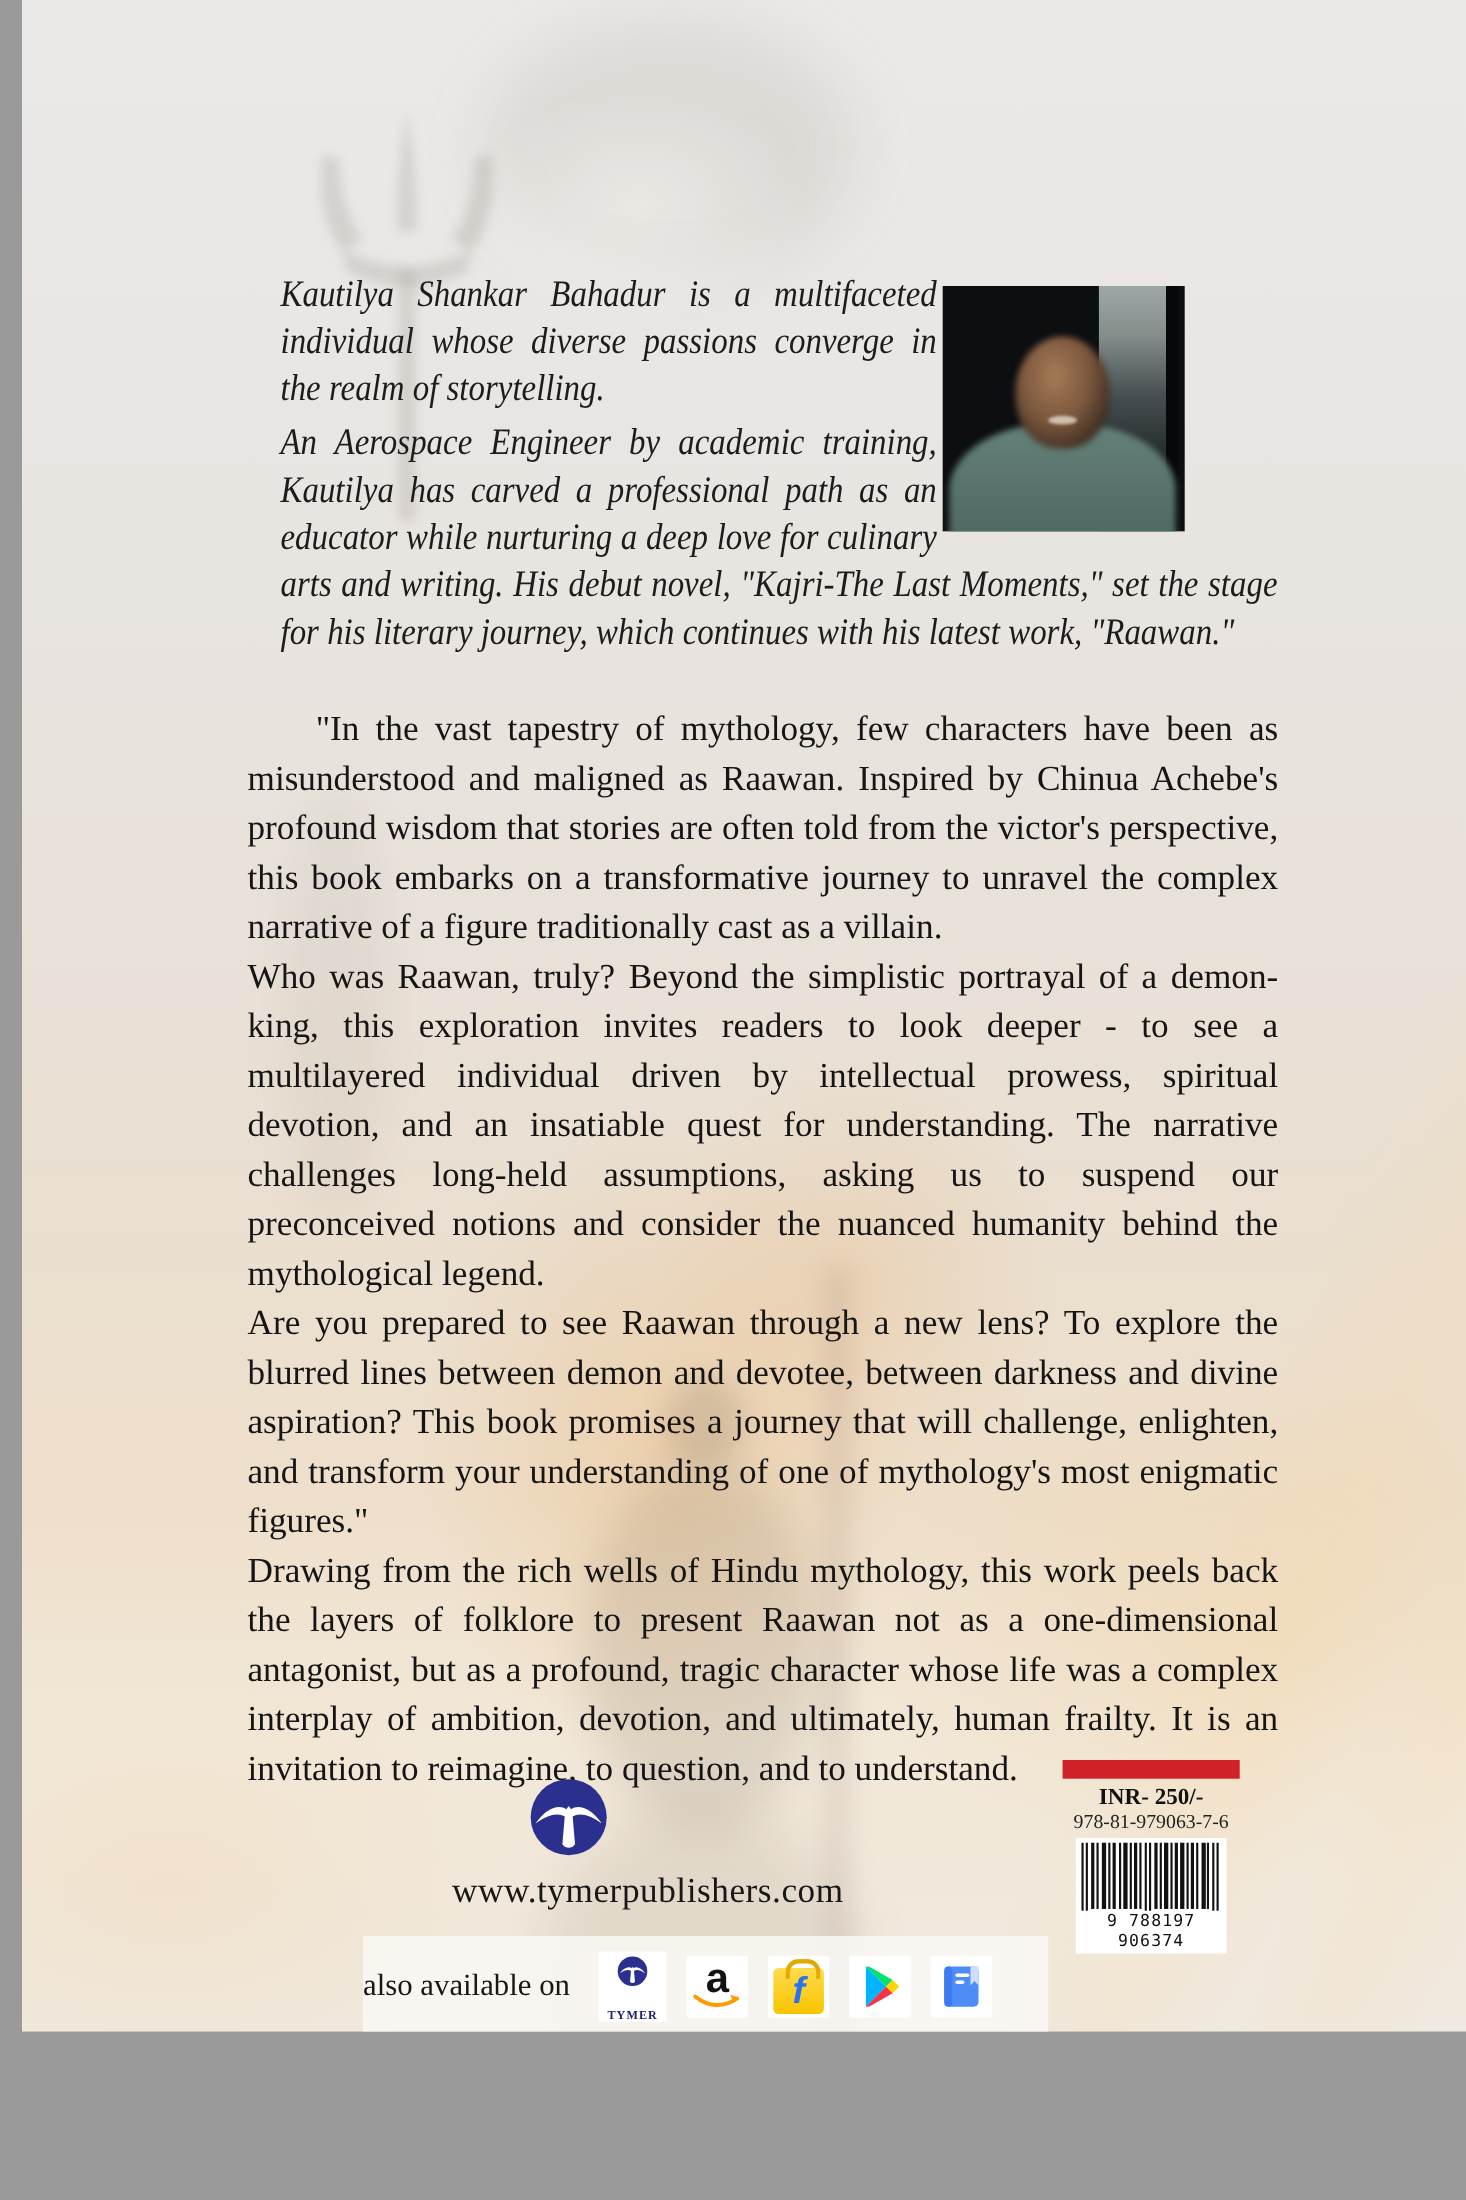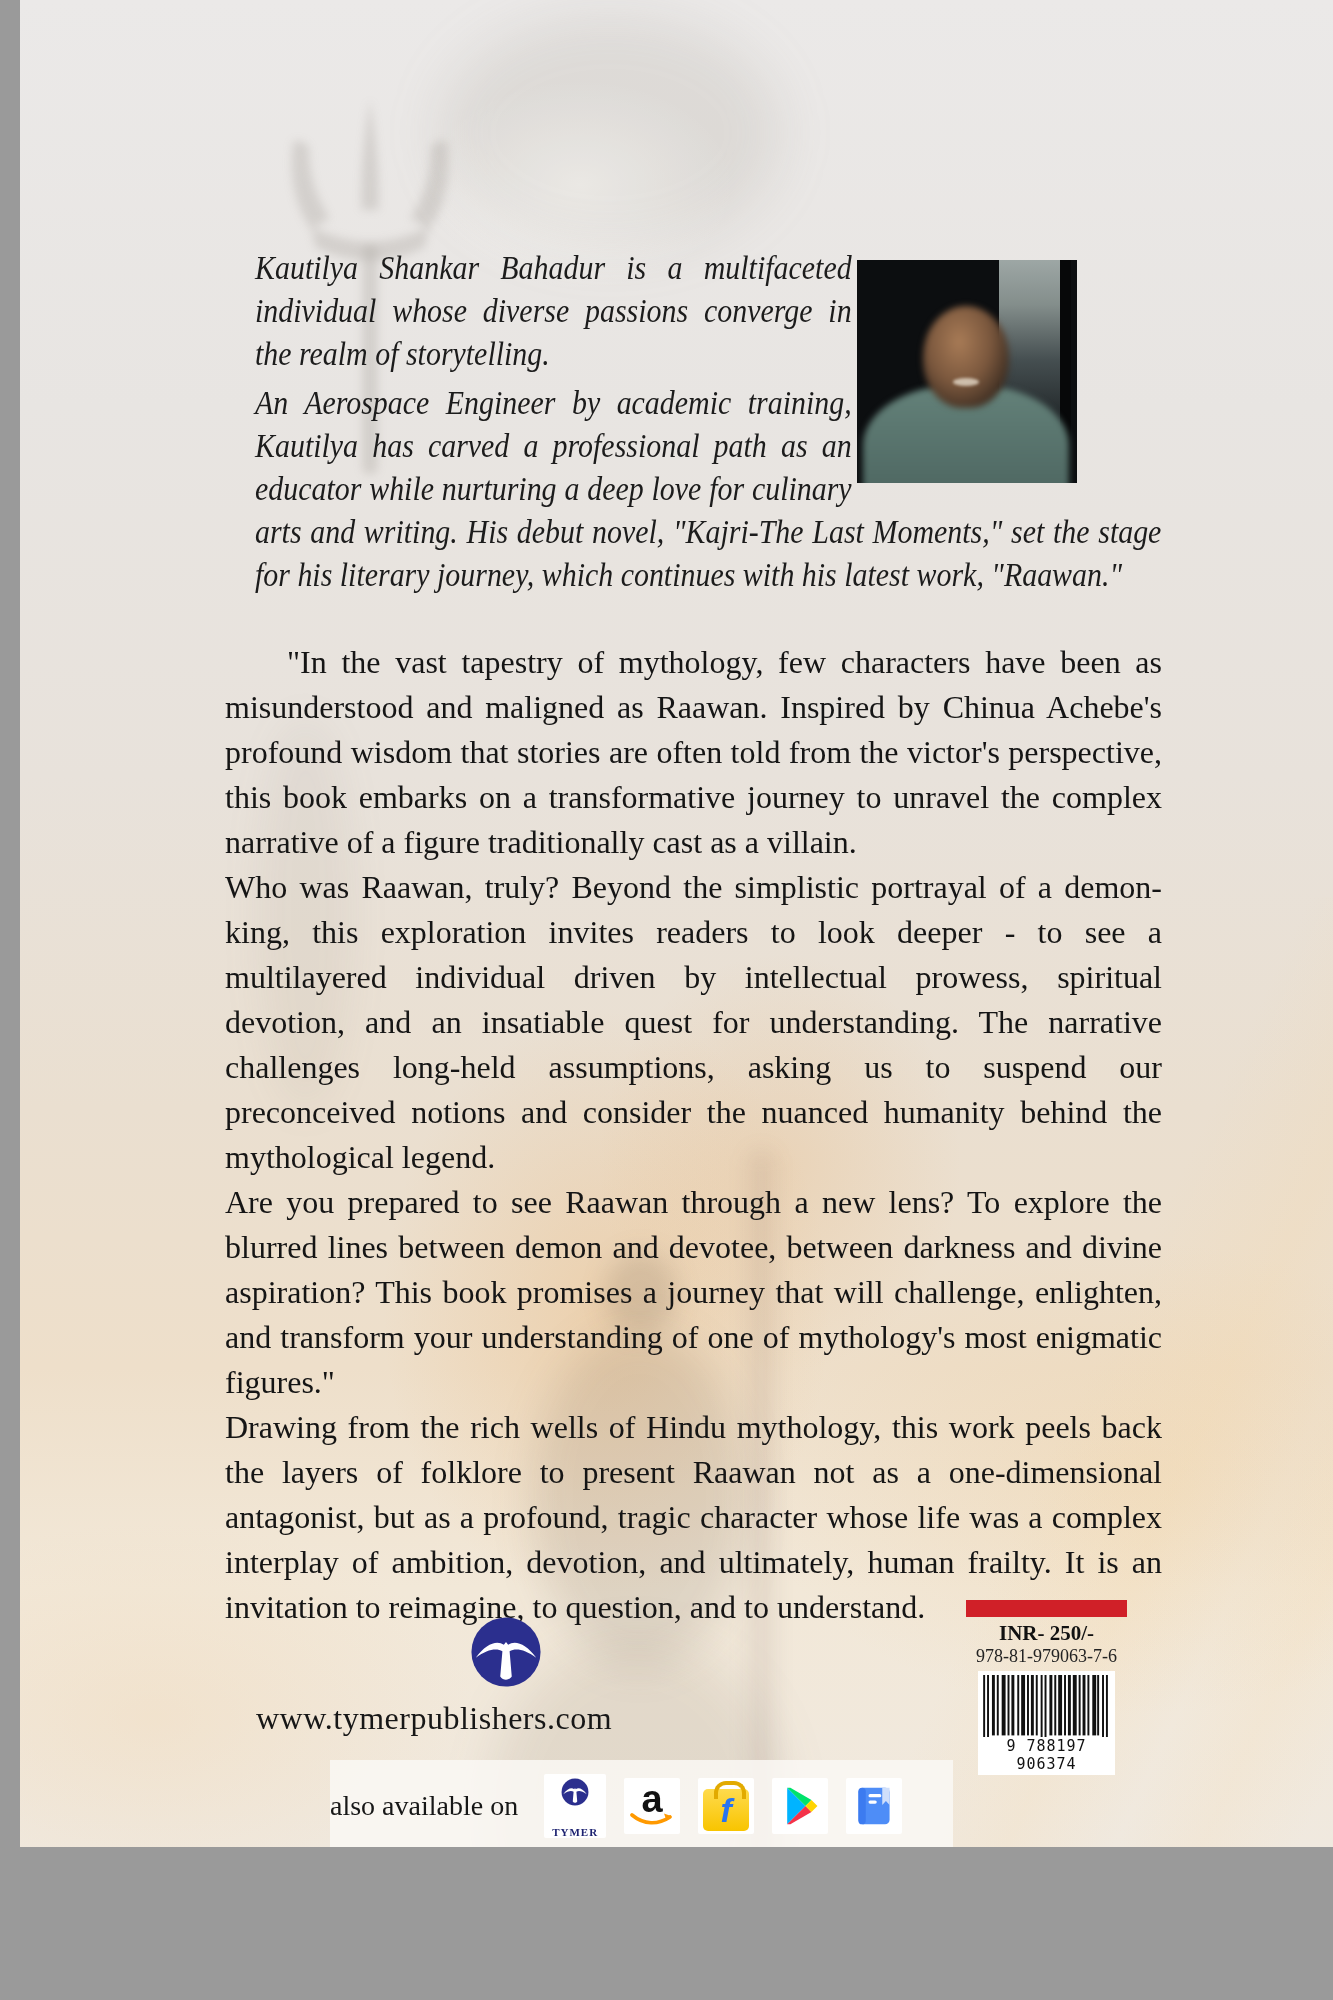--- a/index.html
+++ b/index.html
@@ -43,21 +43,21 @@
   .photo .head{position:absolute;left:66px;top:46px;width:86px;height:102px;border-radius:50% 50% 46% 46%;
     background:radial-gradient(ellipse at 42% 35%, #a87b56 0%, #7a573d 45%, #35281e 82%, rgba(20,16,12,0) 100%);filter:blur(3px);}
   .photo .smile{position:absolute;left:96px;top:118px;width:26px;height:8px;border-radius:50%;background:rgba(235,225,210,.75);filter:blur(1.5px);}
   .photo .hoodie{position:absolute;left:6px;bottom:-34px;width:206px;height:132px;border-radius:46% 46% 0 0;
     background:linear-gradient(180deg,#64827a,#49615c);filter:blur(3px);}
   
   .synopsis{position:absolute;left:205px;top:640px;width:937px;font-size:32px;line-height:45px;text-align:justify;color:#151515;}
   .synopsis p{margin:0;}
   .synopsis p.first{text-indent:62px;}
   
-  .pub{position:absolute;left:236px;top:1616px;width:500px;text-align:left;}
+  .pub{position:absolute;left:247px;top:1616px;width:500px;text-align:right;}
   .pub .logo{width:72px;height:72px;margin:0 auto;display:block;}
   .website{font-size:32px;letter-spacing:.5px;margin-top:12px;color:#171717;}
   
   .price-block{position:absolute;left:946px;top:1600px;width:161px;text-align:center;}
   .red-bar{height:17px;width:161px;background:#d02028;}
   .price{font-weight:bold;font-size:21px;line-height:24px;margin-top:4px;color:#111;}
   .isbn{font-size:18px;line-height:20px;margin-top:1px;color:#222;}
   .barcode-box{width:137px;margin:5px auto 0;background:#ffffff;padding:4px 4px 2px;box-sizing:border-box;}
   .barcode-box svg{display:block;width:129px;height:76px;}
   .bc-num{font-family:"DejaVu Sans Mono", monospace;font-size:15px;letter-spacing:1px;color:#111;margin-top:-14px;background:#fff;display:inline-block;padding:0 2px;}

